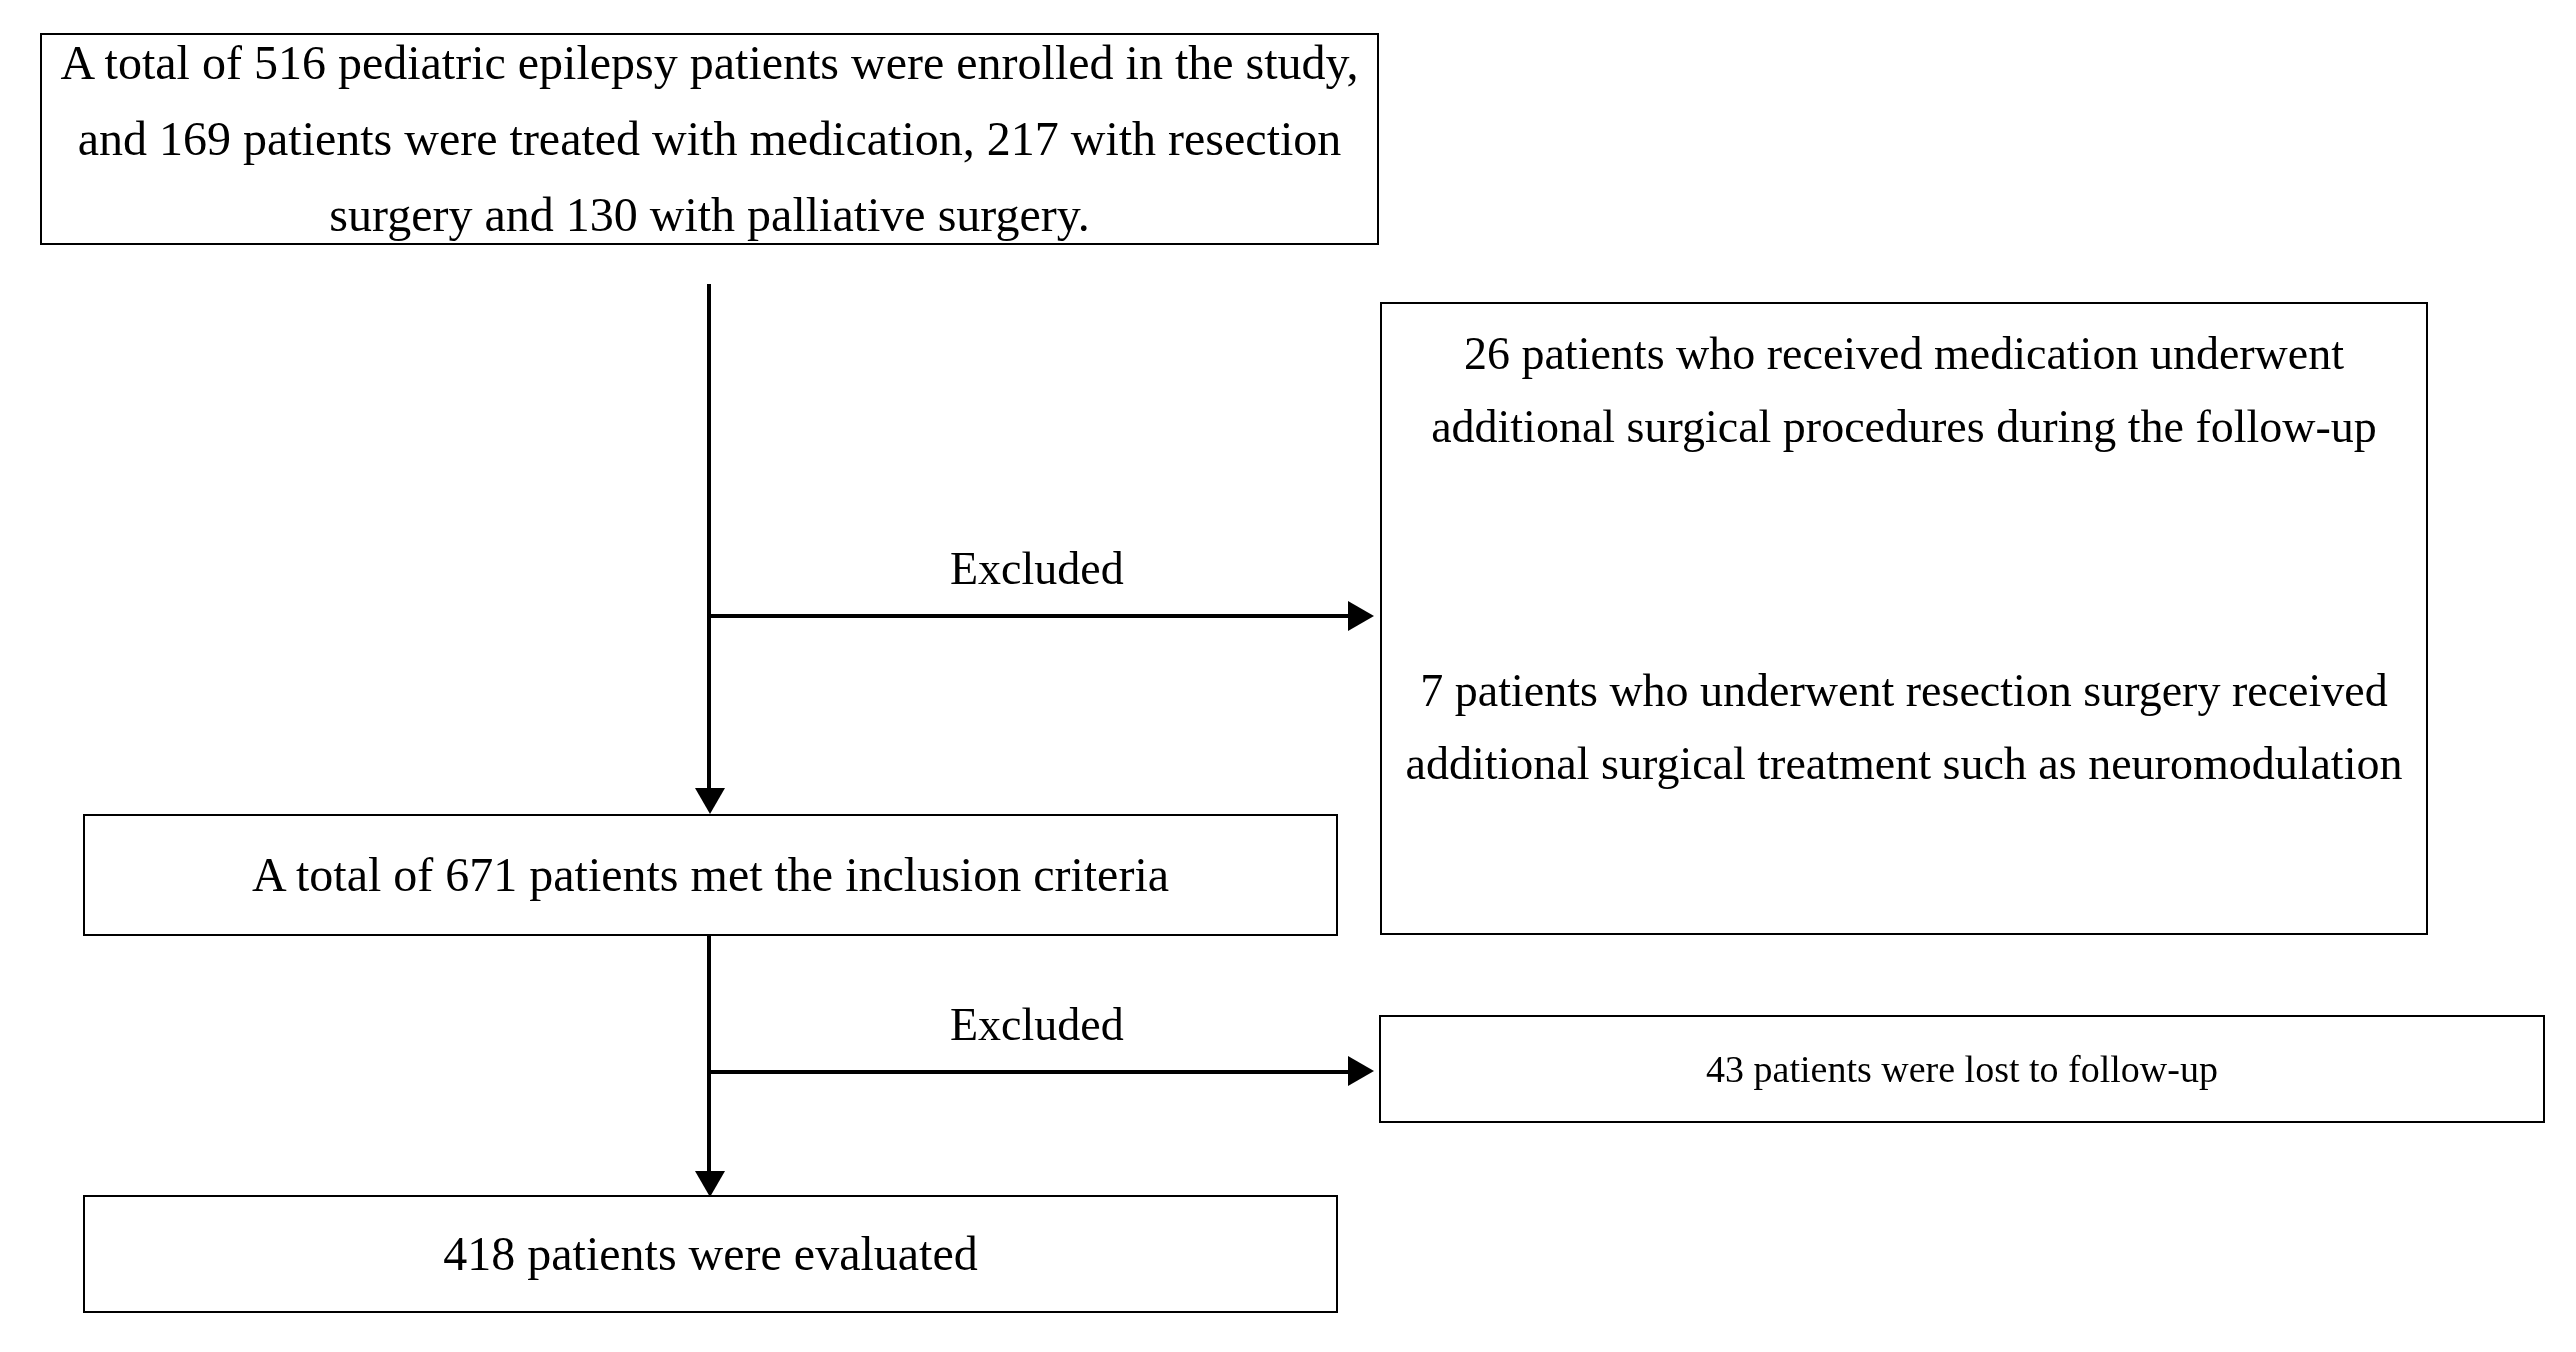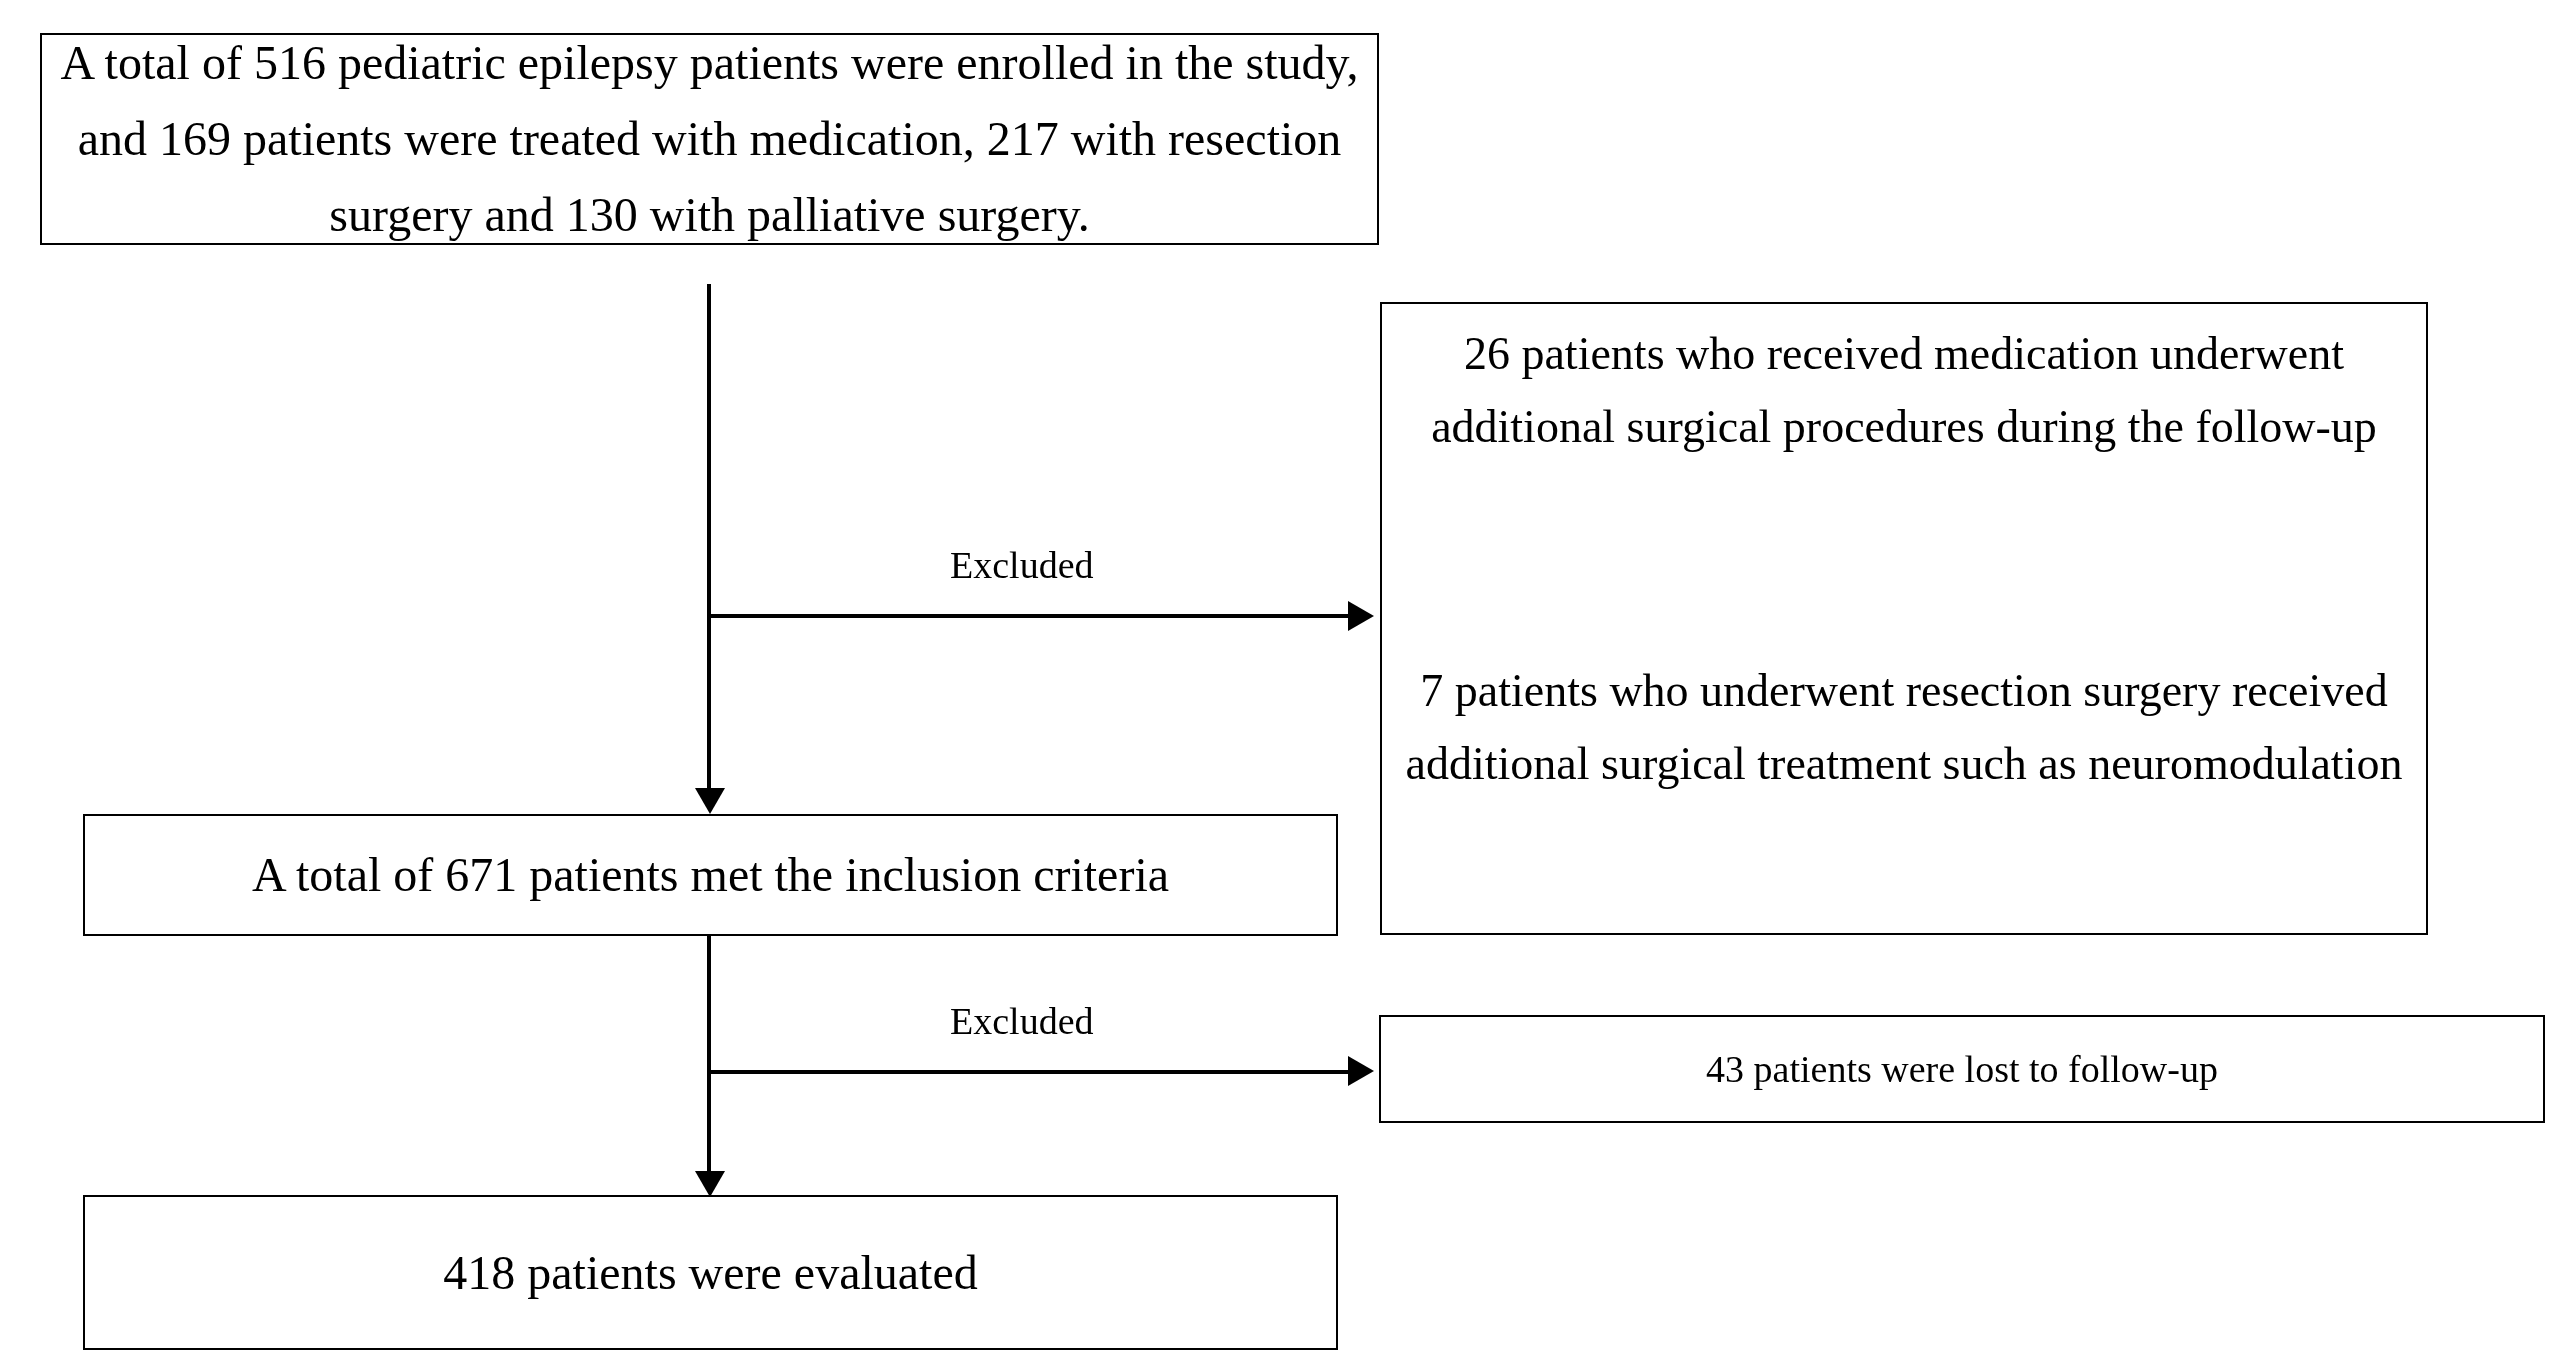--- a/index.html
+++ b/index.html
@@ -52,21 +52,21 @@
     width: 1255px; height: 122px;
     font-size: 48px;
   }
   #box-lost {
     left: 1379px; top: 1015px;
     width: 1166px; height: 108px;
     font-size: 38px;
   }
   #box-evaluated {
     left: 83px; top: 1195px;
-    width: 1255px; height: 155px;
+    width: 1255px; height: 118px;
     font-size: 48px;
   }
   .reason-block {
     margin: 0;
     padding: 0;
   }
   .reason-gap {
     height: 46px;
   }
   
@@ -100,21 +100,21 @@
     width: 0; height: 0;
     border-top: 15px solid transparent;
     border-bottom: 15px solid transparent;
     border-left: 26.4px solid #000000;
   }
   #arrow-to-reasons { left: 1348px; top: 601px; }
   #arrow-to-lost    { left: 1348px; top: 1056px; }
 
   .edge-label {
     position: absolute;
-    font-size: 38px;
+    font-size: 46px;
     line-height: 1;
     white-space: nowrap;
     color: #000000;
   }
   #label-excluded-1 { left: 950px; top: 546px; }
   #label-excluded-2 { left: 950px; top: 1002px; }
 </style>
 </head>
 <body>
 

